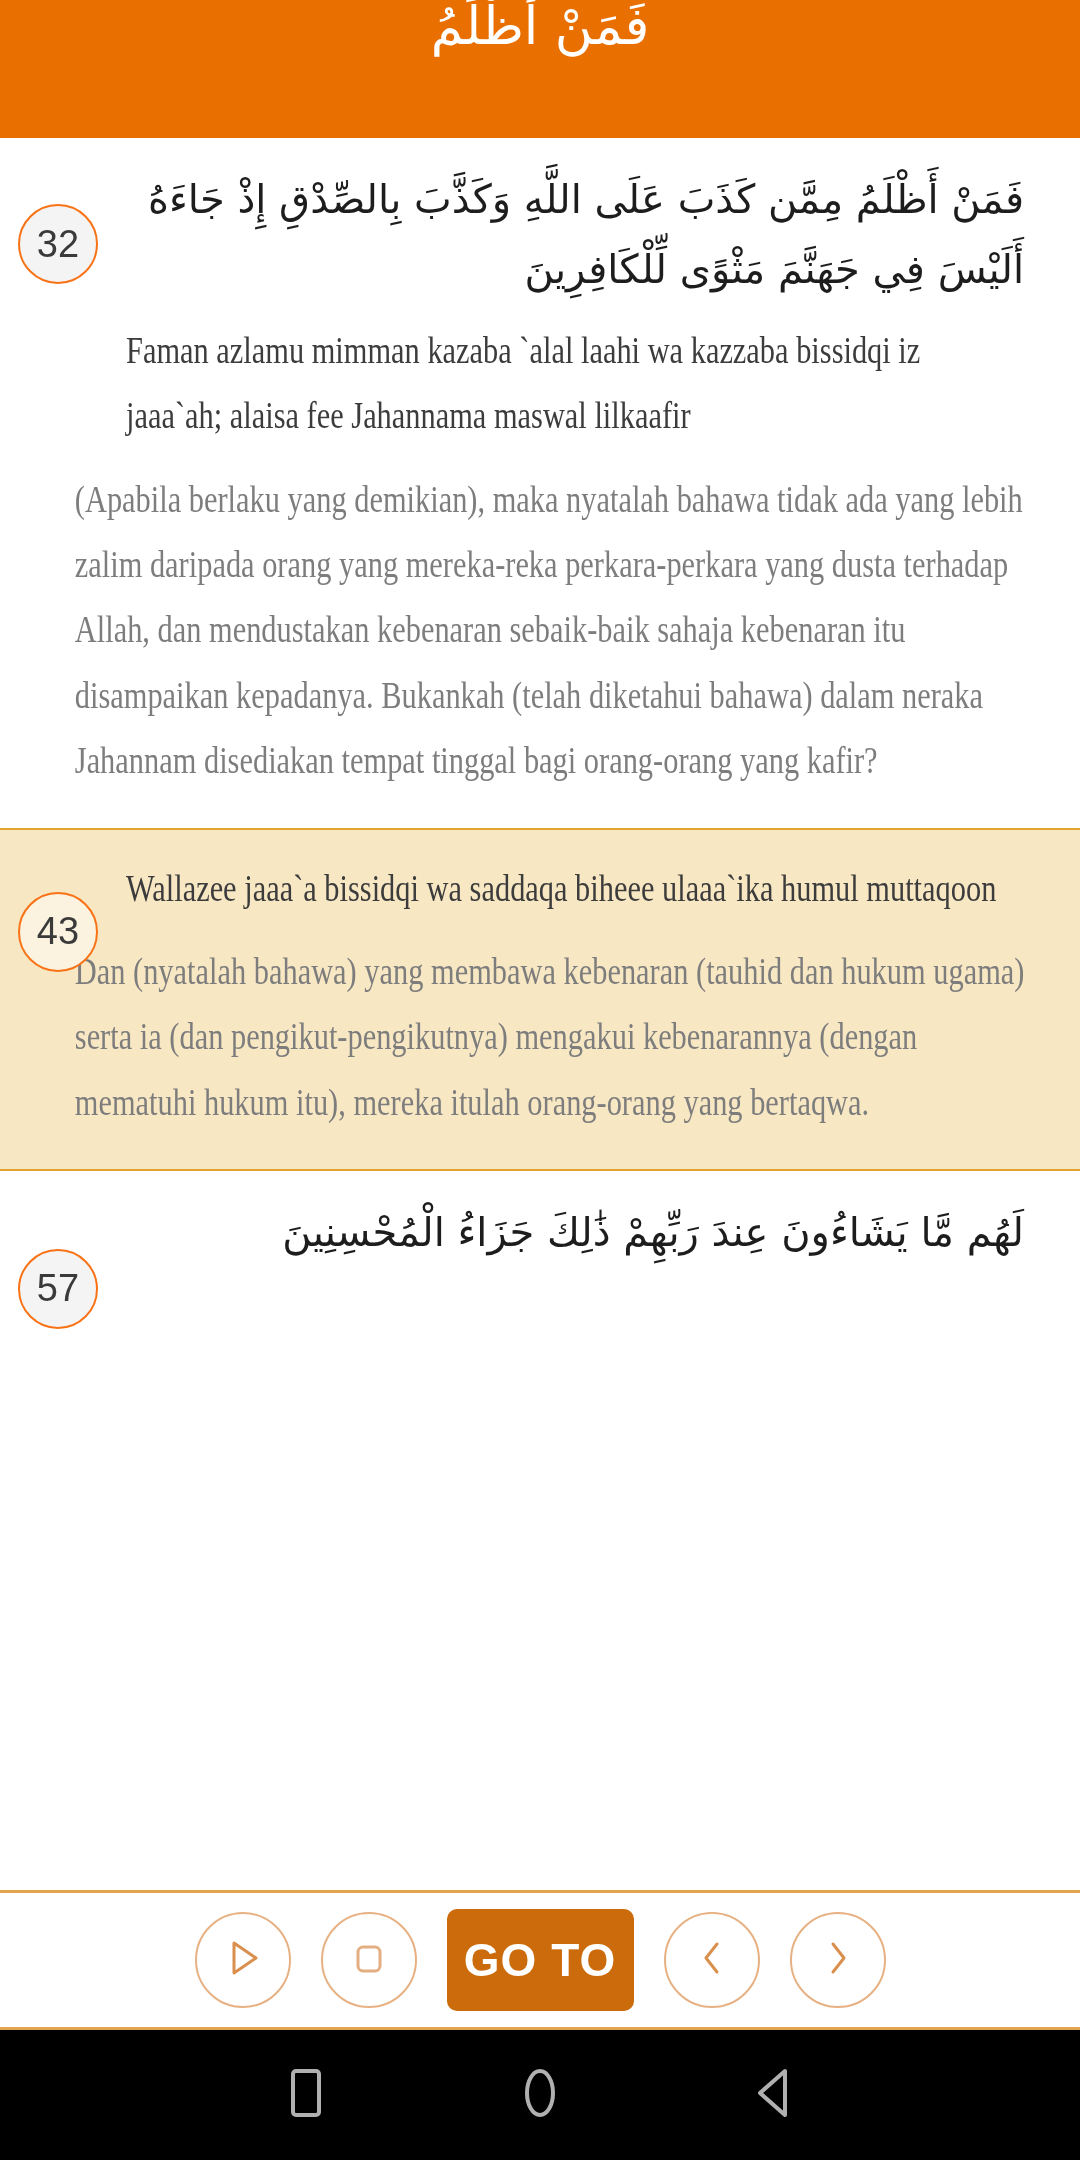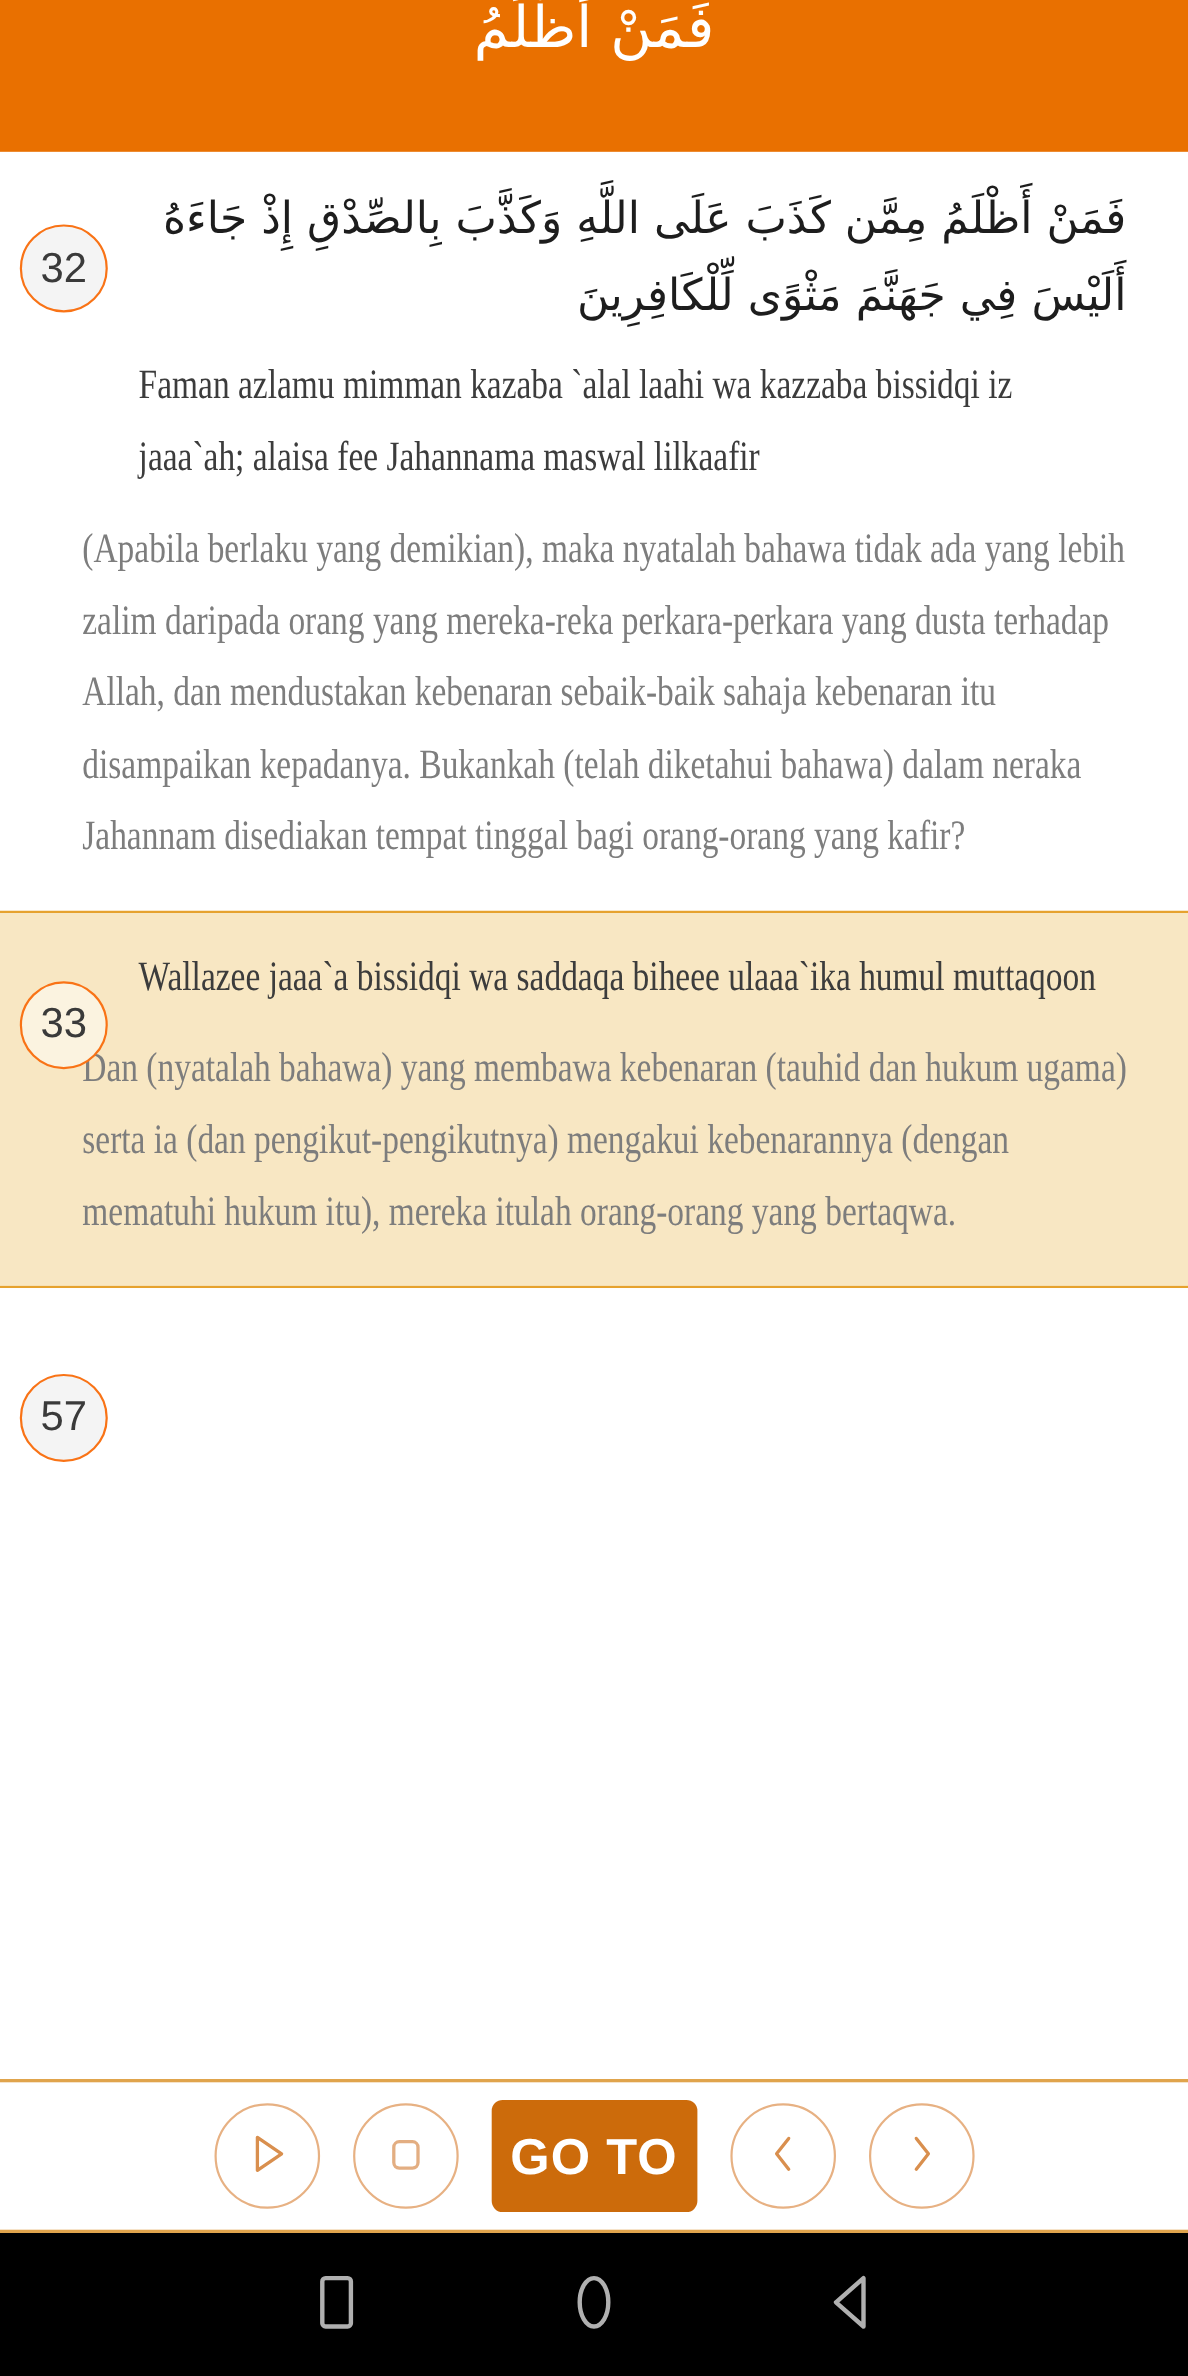--- a/index.html
+++ b/index.html
@@ -190,27 +190,28 @@
   <div class="content">
 
     <div class="verse">
       <div class="badge" style="top:66px;">32</div>
       <div class="arabic">فَمَنْ أَظْلَمُ مِمَّن كَذَبَ عَلَى اللَّهِ وَكَذَّبَ بِالصِّدْقِ إِذْ جَاءَهُ أَلَيْسَ فِي جَهَنَّمَ مَثْوًى لِّلْكَافِرِينَ</div>
       <div class="translit">Faman azlamu mimman kazaba `alal laahi wa kazzaba bissidqi iz jaaa`ah; alaisa fee Jahannama maswal lilkaafir</div>
       <div class="translation">(Apabila berlaku yang demikian), maka nyatalah bahawa tidak ada yang lebih zalim daripada orang yang mereka-reka perkara-perkara yang dusta terhadap Allah, dan mendustakan kebenaran sebaik-baik sahaja kebenaran itu disampaikan kepadanya. Bukankah (telah diketahui bahawa) dalam neraka Jahannam disediakan tempat tinggal bagi orang-orang yang kafir?</div>
     </div>
 
     <div class="verse highlight">
-      <div class="badge" style="top:62px;">33</div>
+      <div class="badge" style="top:62px;">43</div>
       <div class="translit">Wallazee jaaa`a bissidqi wa saddaqa biheee ulaaa`ika humul muttaqoon</div>
       <div class="translation">Dan (nyatalah bahawa) yang membawa kebenaran (tauhid dan hukum ugama) serta ia (dan pengikut-pengikutnya) mengakui kebenarannya (dengan mematuhi hukum itu), mereka itulah orang-orang yang bertaqwa.</div>
     </div>
 
     <div class="verse verse-partial">
       <div class="badge" style="top:78px;">57</div>
+      <div class="arabic">لَهُم مَّا يَشَاءُونَ عِندَ رَبِّهِمْ ذَٰلِكَ جَزَاءُ الْمُحْسِنِينَ</div>
     </div>
 
     <div class="toolbar">
 
       <div class="circle-btn">
         <span>
           <svg width="44" height="44" viewBox="0 0 44 44">
             <path d="M13 7 L35 22 L13 37 Z" fill="none" stroke="#d98f4e" stroke-width="3" stroke-linejoin="round"></path>
           </svg>
         </span>

